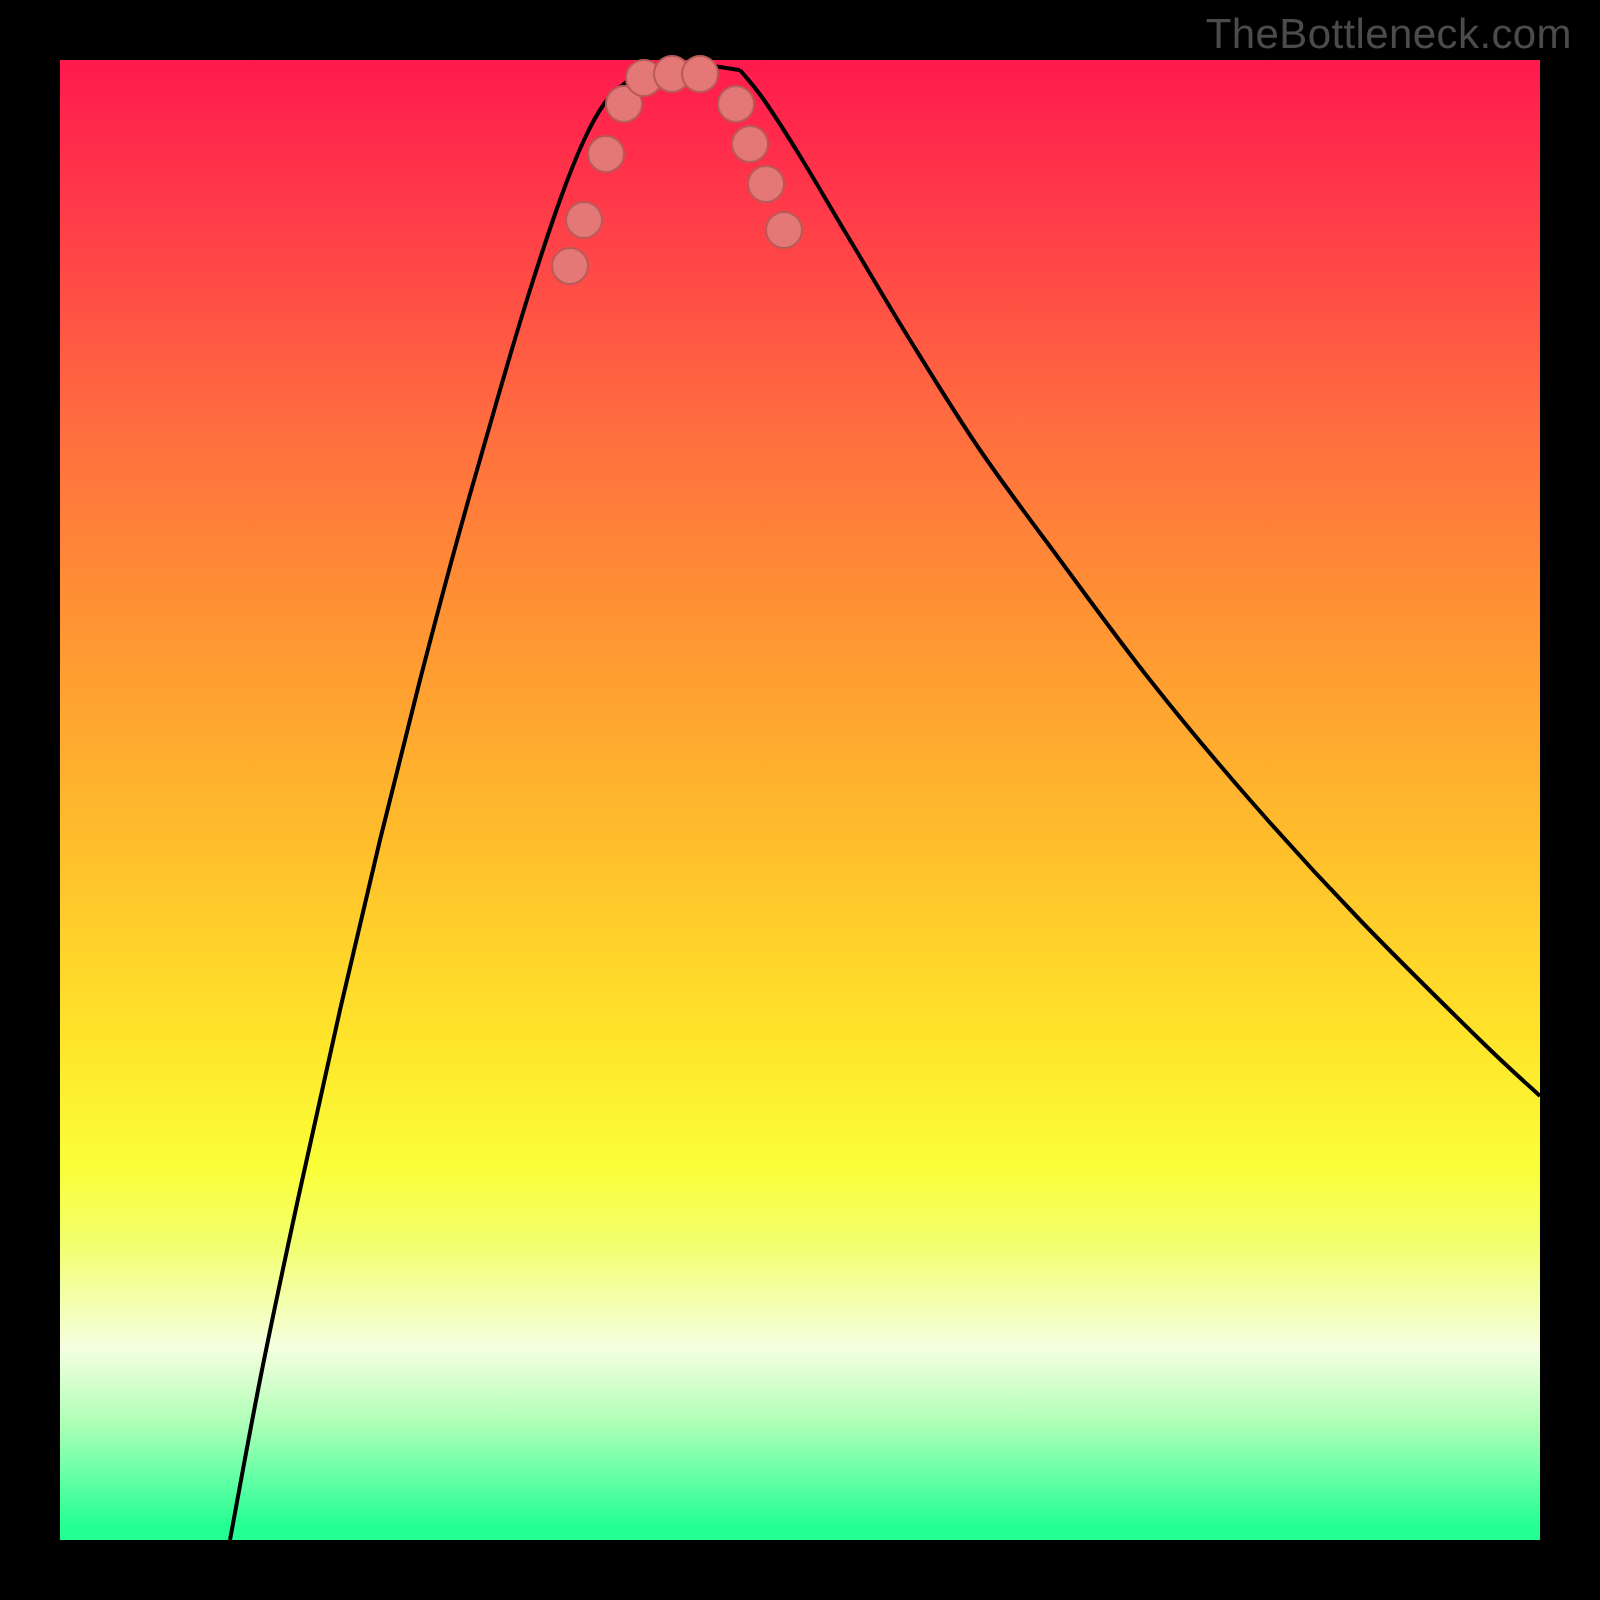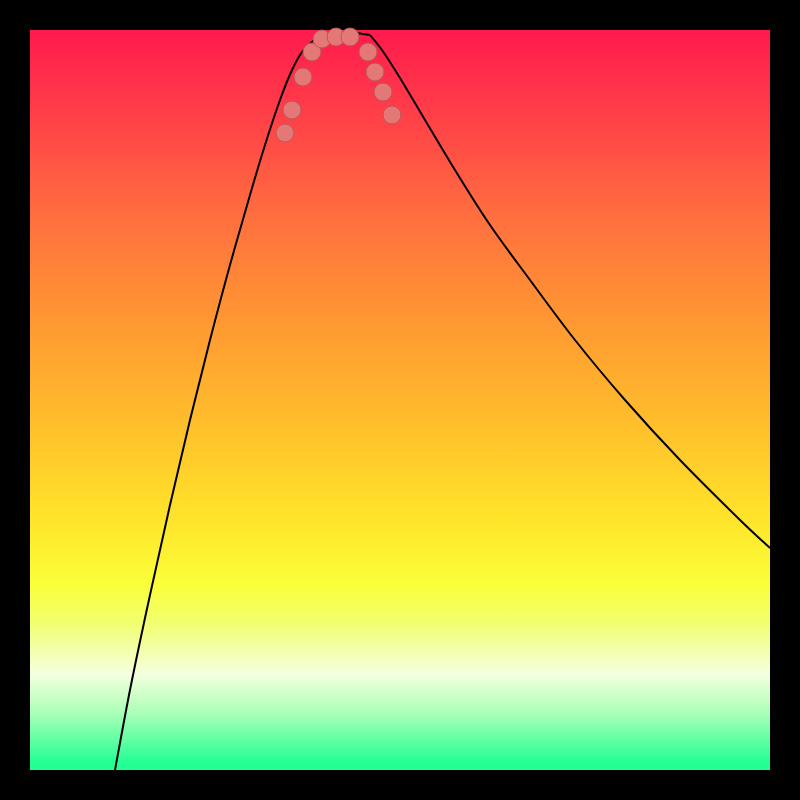--- a/index.html
+++ b/index.html
@@ -67,20 +67,21 @@
     fill: #e37876;
     stroke: #b85a57;
     stroke-width: 1;
   }
 </style>
 </head>
 <body>
 
 <div class="frame">
 
+  <div class="watermark">TheBottleneck.com</div>
 
   <div class="plot">
     <svg class="curves" viewBox="0 0 740 740">
       <g id="curve-paths">
           <path d="M 85 740 C 87.5 726.7, 94.2 689.2, 100 660.0 C 105.8 630.8, 113.3 595.8, 120 565.0 C 126.7 534.2, 133.3 504.2, 140 475.0 C 146.7 445.8, 153.3 417.5, 160 390.0 C 166.7 362.5, 173.3 335.8, 180 310.0 C 186.7 284.2, 193.3 259.2, 200 235.0 C 206.7 210.8, 214.2 185.0, 220 165.0 C 225.8 145.0, 230.0 130.8, 235 115.0 C 240.0 99.2, 245.5 82.5, 250 70.0 C 254.5 57.5, 258.3 48.0, 262 40.0 C 265.7 32.0, 268.7 26.7, 272 22.0 C 275.3 17.3, 278.7 14.8, 282 12.0 C 285.3 9.2, 290.3 6.2, 292 5.0" class="curve"></path>
           <path d="M 340 5 C 342.0 7.5, 347.0 12.8, 352 20.0 C 357.0 27.2, 362.8 36.3, 370 48.0 C 377.2 59.7, 385.8 74.7, 395 90.0 C 404.2 105.3, 414.2 122.5, 425 140.0 C 435.8 157.5, 447.5 176.7, 460 195.0 C 472.5 213.3, 485.8 230.8, 500 250.0 C 514.2 269.2, 529.2 290.0, 545 310.0 C 560.8 330.0, 577.5 350.0, 595 370.0 C 612.5 390.0, 630.8 410.0, 650 430.0 C 669.2 450.0, 695.0 475.3, 710 490.0 C 725.0 504.7, 735.0 513.3, 740 518.0" class="curve"></path>
           <path d="M 292 5 C 293.3 4.7, 296.7 3.5, 300 3.0 C 303.3 2.5, 307.7 2.0, 312 2.0 C 316.3 2.0, 321.3 2.5, 326 3.0 C 330.7 3.5, 337.7 4.7, 340 5.0" class="curve"></path>
         </g>
       <g id="markers">
           <circle cx="255" cy="103" r="9" class="marker"></circle>

